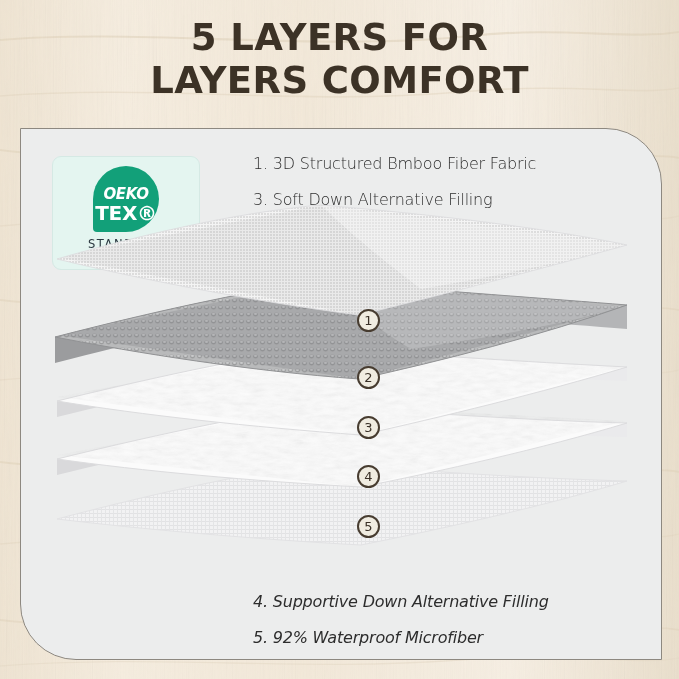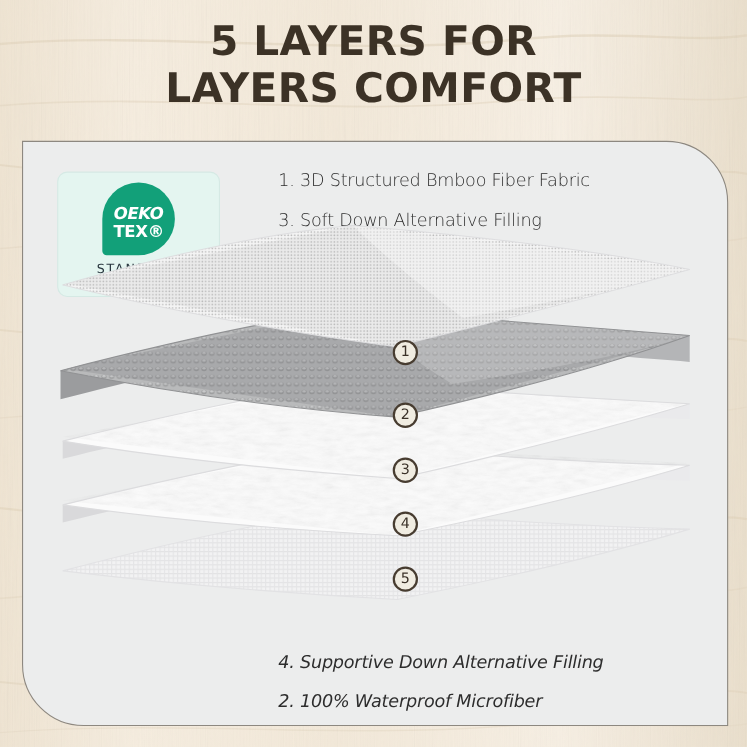--- a/index.html
+++ b/index.html
@@ -52,21 +52,21 @@
     background:#12a079;
     border-radius:50% 50% 50% 4px;
   }
   #oeko-drop .drop-t1,#oeko-drop .drop-t2{
     position:absolute;left:0;right:0;text-align:center;
     color:#ffffff;font-weight:bold;
     font-family:"DejaVu Sans",sans-serif;
     letter-spacing:-0.3px;
   }
   #oeko-drop .drop-t1{top:19px;font-size:15px;font-style:italic;}
-  #oeko-drop .drop-t2{top:35px;font-size:15px;}
+  #oeko-drop .drop-t2{top:35px;font-size:20px;}
   .std-line{
     position:absolute;left:0;right:0;text-align:center;
     color:#2b3840;font-family:"DejaVu Sans",sans-serif;
   }
   .std-1{top:80px;font-size:11.5px;letter-spacing:1.6px;}
   .std-2{top:95px;font-size:11.5px;letter-spacing:0.6px;}
 
   
   .feat-list{position:absolute;left:232px;}
   #feat-top{top:17px;}
@@ -267,16 +267,16 @@
   </svg>
 
   <div class="layer-marker" style="left:336px;top:180px;">1</div>
   <div class="layer-marker" style="left:336px;top:237px;">2</div>
   <div class="layer-marker" style="left:336px;top:287px;">3</div>
   <div class="layer-marker" style="left:336px;top:336px;">4</div>
   <div class="layer-marker" style="left:336px;top:386px;">5</div>
 
   <div class="feat-list" id="feat-bottom">
     <div class="feat-item">4. Supportive Down Alternative Filling</div>
-    <div class="feat-item">2. 100% Waterproof Microfiber</div>
+    <div class="feat-item">5. 92% Waterproof Microfiber</div>
   </div>
 
 </div>
 
 </body></html>

